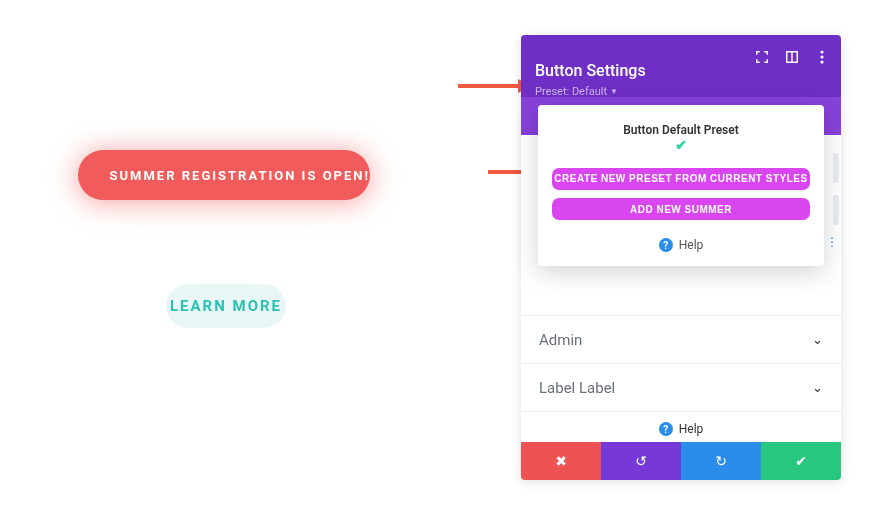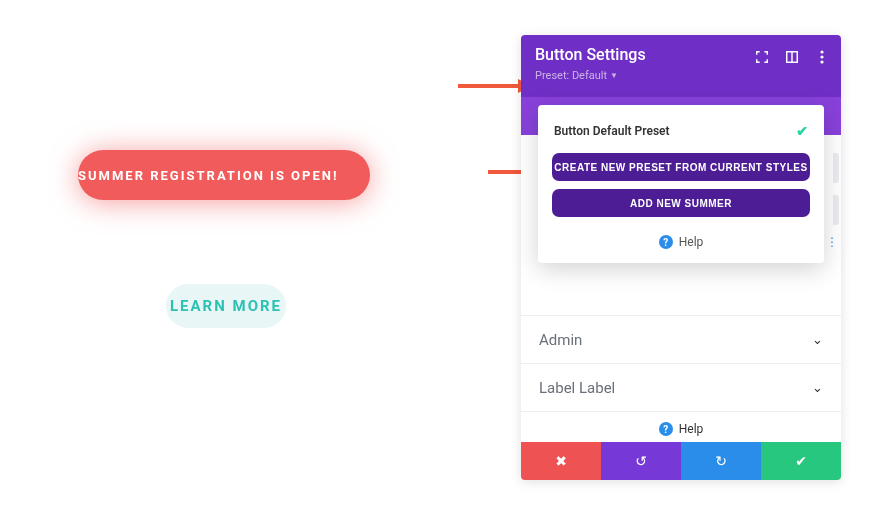--- a/index.html
+++ b/index.html
@@ -22,21 +22,21 @@
     left: 78px; top: 150px;
     width: 292px; height: 50px;
     background: #f15b5b;
     border-radius: 28px;
     color: #fff;
     font-size: 13px;
     font-weight: 700;
     letter-spacing: 2px;
     display: flex;
     align-items: center;
-    justify-content: flex-start;
+    justify-content: flex-end;
     box-shadow: 0 2px 28px rgba(241,91,91,0.6);
     cursor: pointer;
   }
   .btn-teal-light {
     position: absolute;
     left: 166px; top: 284px;
     width: 120px; height: 44px;
     background: #e8f7f6;
     border-radius: 24px;
     color: #2cc1b4;
@@ -91,21 +91,21 @@
     left: 521px; top: 35px;
     width: 320px;
     background: #fff;
     box-shadow: 0 2px 12px rgba(0,0,0,0.12);
     border-radius: 4px;
   }
   .panel-header {
     background: #6f2ec5;
     color: #fff;
     height: 62px;
-    padding: 10px 14px 8px 14px;
+    padding: 26px 14px 8px 14px;
     border-radius: 4px 4px 0 0;
     position: relative;
   }
   .panel-title {
     font-size: 16px;
     font-weight: 500;
   }
   .preset-line {
     font-size: 11px;
     color: #c9b4e7;
@@ -145,29 +145,30 @@
     z-index: 10;
   }
   .preset-item {
     display: flex;
     justify-content: space-between;
     align-items: center;
     font-size: 12px;
     font-weight: 600;
     color: #333;
     padding: 4px 2px 14px 2px;
+    flex-direction: column;
   }
   .check-icon {
     color: #26d4a6;
     font-size: 14px;
   }
   .preset-btn {
     width: 100%;
-    height: 28px;
-    background: #4c1d95;
+    height: 22px;
+    background: #d946ef;
     color: #fff;
     font-size: 10px;
     font-weight: 700;
     letter-spacing: 0.5px;
     border: none;
     border-radius: 7px;
     margin-bottom: 8px;
     cursor: pointer;
   }
   .help-row {

